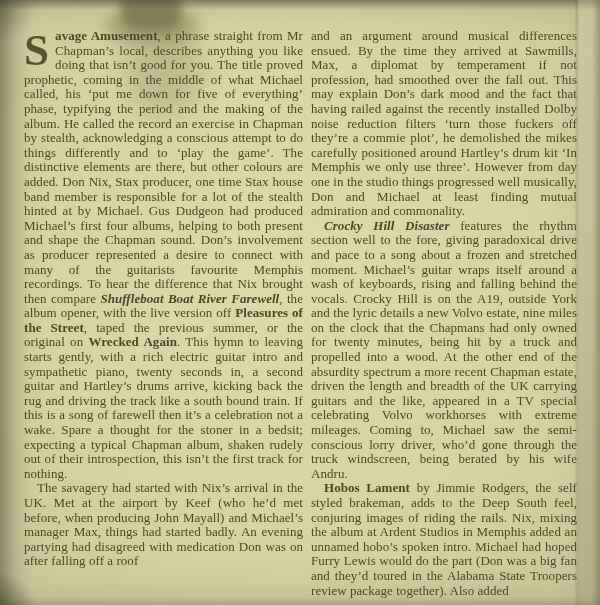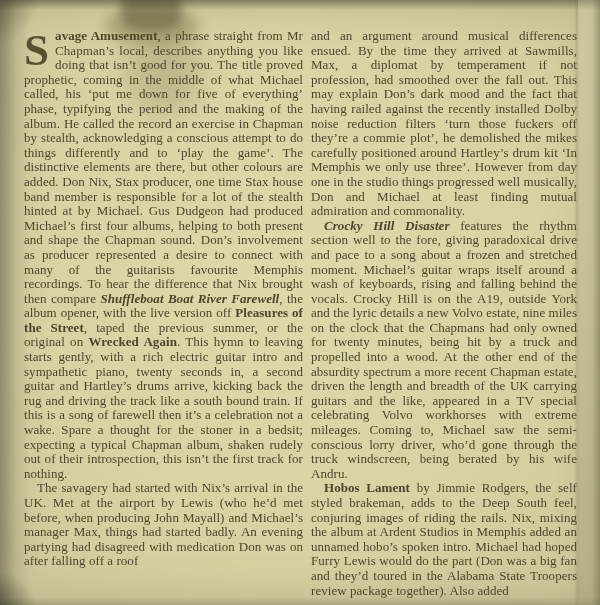--- a/index.html
+++ b/index.html
@@ -75,21 +75,21 @@
   <div class="overlay right-strip"></div>
   <div class="overlay edge-right-dark"></div>
 
   <div class="columns">
 
     <div class="col col-left">
       <p class="para">
         <span class="dropcap">S</span><span class="b">avage Amusement</span><span>, a phrase straight from Mr Chapman’s local, describes anything you like doing that isn’t good for you. The title proved prophetic, coming in the middle of what Michael called, his ‘put me down for five of everything’ phase, typifying the period and the making of the album. He called the record an exercise in Chapman by stealth, acknowledging a conscious attempt to do things differently and to ‘play the game’. The distinctive elements are there, but other colours are added. Don Nix, Stax producer, one time Stax house band member is responsible for a lot of the stealth hinted at by Michael. Gus Dudgeon had produced Michael’s first four albums, helping to both present and shape the Chapman sound. Don’s involvement as producer represented a desire to connect with many of the guitarists favourite Memphis recordings. To hear the difference that Nix brought then compare </span><span class="bi">Shuffleboat Boat River Farewell</span><span>, the album opener, with the live version off </span><span class="b">Pleasures of the Street</span><span>, taped the previous summer, or the original on </span><span class="b">Wrecked Again</span><span>. This hymn to leaving starts gently, with a rich electric guitar intro and sympathetic piano, twenty seconds in, a second guitar and Hartley’s drums arrive, kicking back the rug and driving the track like a south bound train. If this is a song of farewell then it’s a celebration not a wake. Spare a thought for the stoner in a bedsit; expecting a typical Chapman album, shaken rudely out of their introspection, this isn’t the first track for nothing.</span>
       </p>
       <p class="para indent">
-        <span>The savagery had started with Nix’s arrival in the UK. Met at the airport by Lewis (who he’d met before, when producing John Mayall) and Michael’s manager Max, things had started badly. An evening partying had disagreed with medication Don was on after falling off a roof</span>
+        <span>The savagery had started with Nix’s arrival in the UK. Met at the airport by Keef (who he’d met before, when producing John Mayall) and Michael’s manager Max, things had started badly. An evening partying had disagreed with medication Don was on after falling off a roof</span>
       </p>
     </div>
 
     <div class="col col-right">
       <p class="para">
         <span>and an argument around musical differences ensued. By the time they arrived at Sawmills, Max, a diplomat by temperament if not profession, had smoothed over the fall out. This may explain Don’s dark mood and the fact that having railed against the recently installed Dolby noise reduction filters ‘turn those fuckers off they’re a commie plot’, he demolished the mikes carefully positioned around Hartley’s drum kit ‘In Memphis we only use three’. However from day one in the studio things progressed well musically, Don and Michael at least finding mutual admiration and commonality.</span>
       </p>
       <p class="para indent">
         <span class="bi">Crocky Hill Disaster</span><span> features the rhythm section well to the fore, giving paradoxical drive and pace to a song about a frozen and stretched moment. Michael’s guitar wraps itself around a wash of keyboards, rising and falling behind the vocals. Crocky Hill is on the A19, outside York and the lyric details a new Volvo estate, nine miles on the clock that the Chapmans had only owned for twenty minutes, being hit by a truck and propelled into a wood. At the other end of the absurdity spectrum a more recent Chapman estate, driven the length and breadth of the UK carrying guitars and the like, appeared in a TV special celebrating Volvo workhorses with extreme mileages. Coming to, Michael saw the semi-conscious lorry driver, who’d gone through the truck windscreen, being berated by his wife Andru.</span>
       </p>

